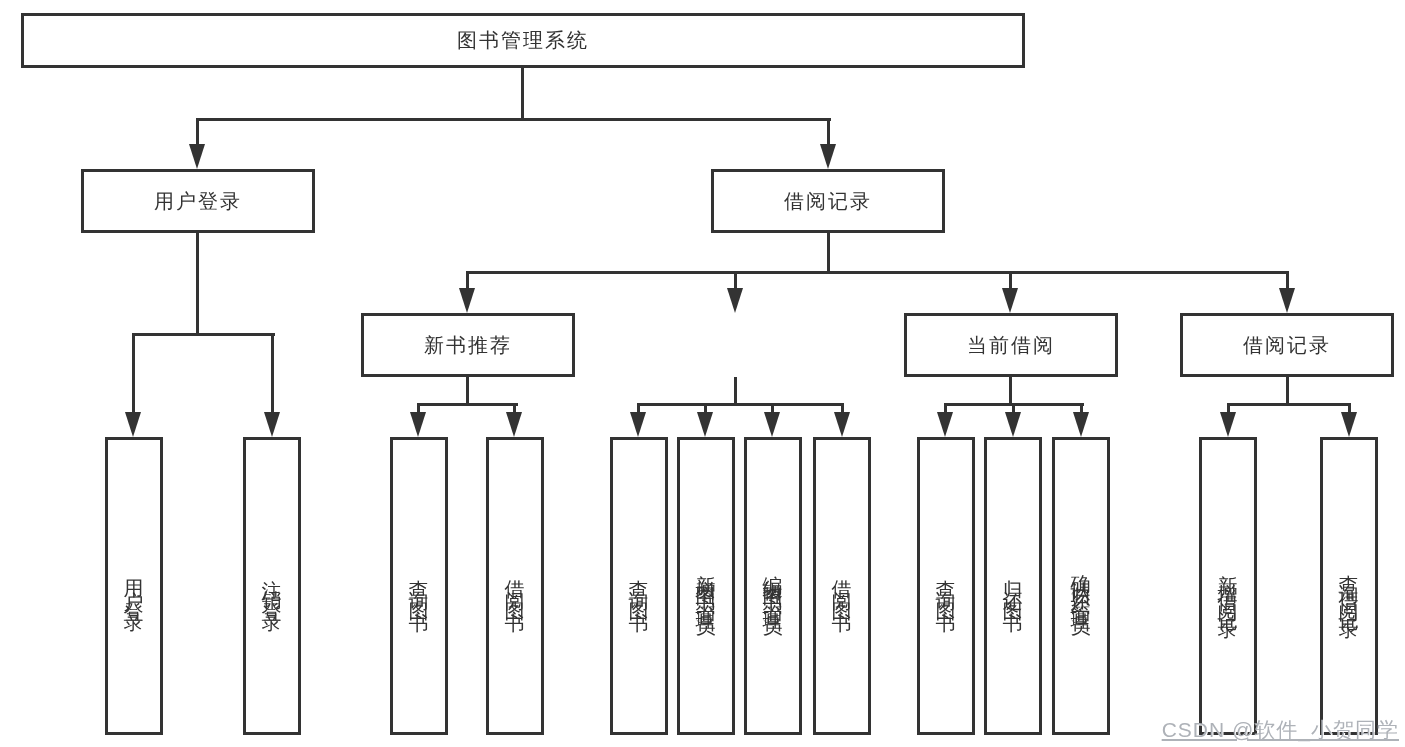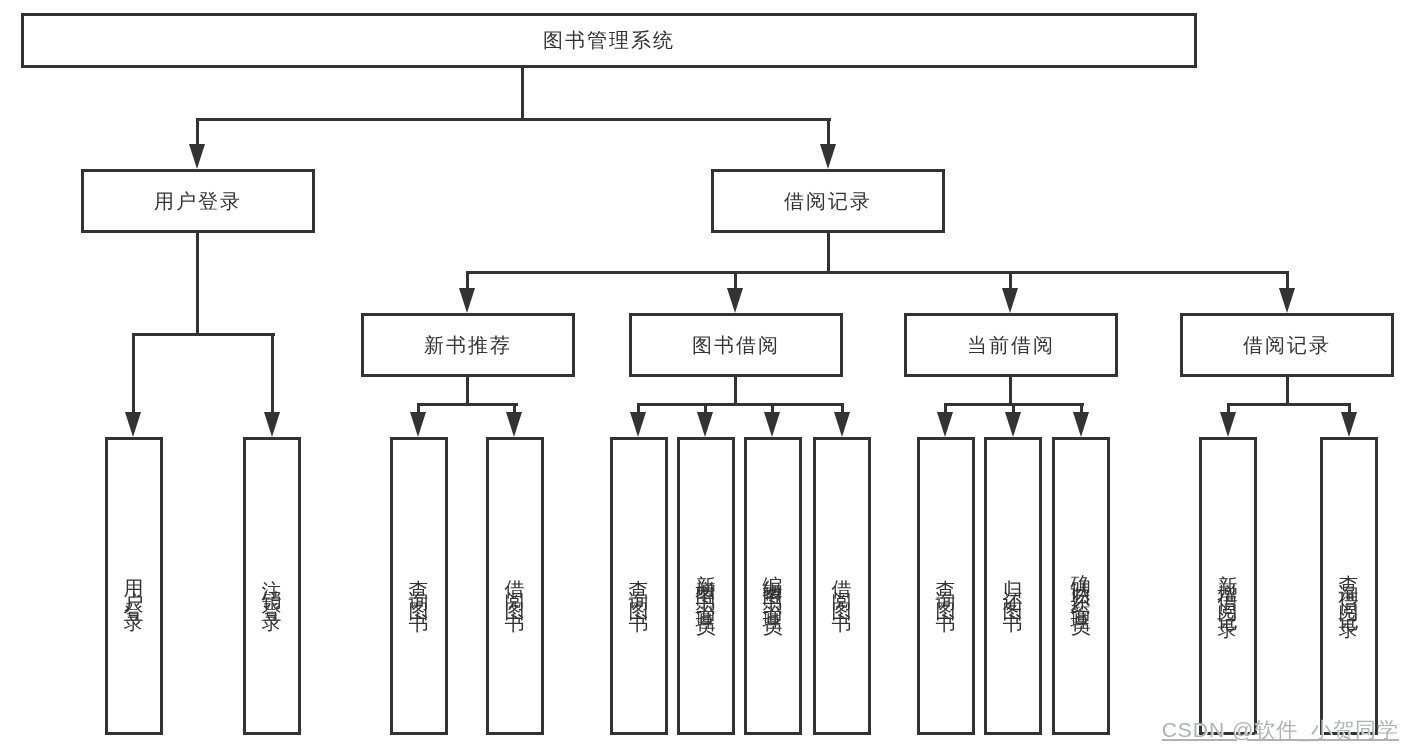--- a/index.html
+++ b/index.html
@@ -64,21 +64,21 @@
     letter-spacing: 1px;
     white-space: nowrap;
     text-decoration: underline;
   }
 </style>
 </head>
 <body>
 
 <div class="canvas">
 
-  <div class="hbox" style="left:21px; top:13px; width:1176px; height:55px;text-align:right;">图书管理系统</div>
+  <div class="hbox" style="left:21px; top:13px; width:1004px; height:55px;text-align:right;">图书管理系统</div>
 
   <div class="line" style="left:521px; top:68px; width:3px; height:52px;"></div>
   <div class="line" style="left:196px; top:118px; width:635px; height:3px;"></div>
   <div class="line" style="left:196px; top:118px; width:3px; height:32px;"></div>
   <div class="arrow" style="left:189px; top:144px;"></div>
   <div class="line" style="left:827px; top:118px; width:3px; height:32px;"></div>
   <div class="arrow" style="left:820px; top:144px;"></div>
 
   <div class="hbox" style="left:81px; top:169px; width:234px; height:64px;">用户登录</div>
   <div class="hbox" style="left:711px; top:169px; width:234px; height:64px;">借阅记录</div>
@@ -95,21 +95,20 @@
   <div class="line" style="left:466px; top:271px; width:3px; height:22px;"></div>
   <div class="arrow" style="left:459px; top:288px;"></div>
   <div class="line" style="left:734px; top:271px; width:3px; height:22px;"></div>
   <div class="arrow" style="left:727px; top:288px;"></div>
   <div class="line" style="left:1009px; top:271px; width:3px; height:22px;"></div>
   <div class="arrow" style="left:1002px; top:288px;"></div>
   <div class="line" style="left:1286px; top:271px; width:3px; height:22px;"></div>
   <div class="arrow" style="left:1279px; top:288px;"></div>
 
   <div class="hbox" style="left:361px; top:313px; width:214px; height:64px;">新书推荐</div>
-  <div class="hbox" style="left:629px; top:313px; width:214px; height:64px;">图书借阅</div>
   <div class="hbox" style="left:1180px; top:313px; width:214px; height:64px;">借阅记录</div>
   <div class="hbox" style="left:904px; top:313px; width:214px; height:64px;">当前借阅</div>
 
   <div class="line" style="left:466px; top:377px; width:3px; height:29px;"></div>
   <div class="line" style="left:417px; top:403px; width:101px; height:3px;"></div>
   <div class="line" style="left:417px; top:403px; width:3px; height:15px;"></div>
   <div class="arrow" style="left:410px; top:412px;"></div>
   <div class="line" style="left:513px; top:403px; width:3px; height:15px;"></div>
   <div class="arrow" style="left:506px; top:412px;"></div>
 

